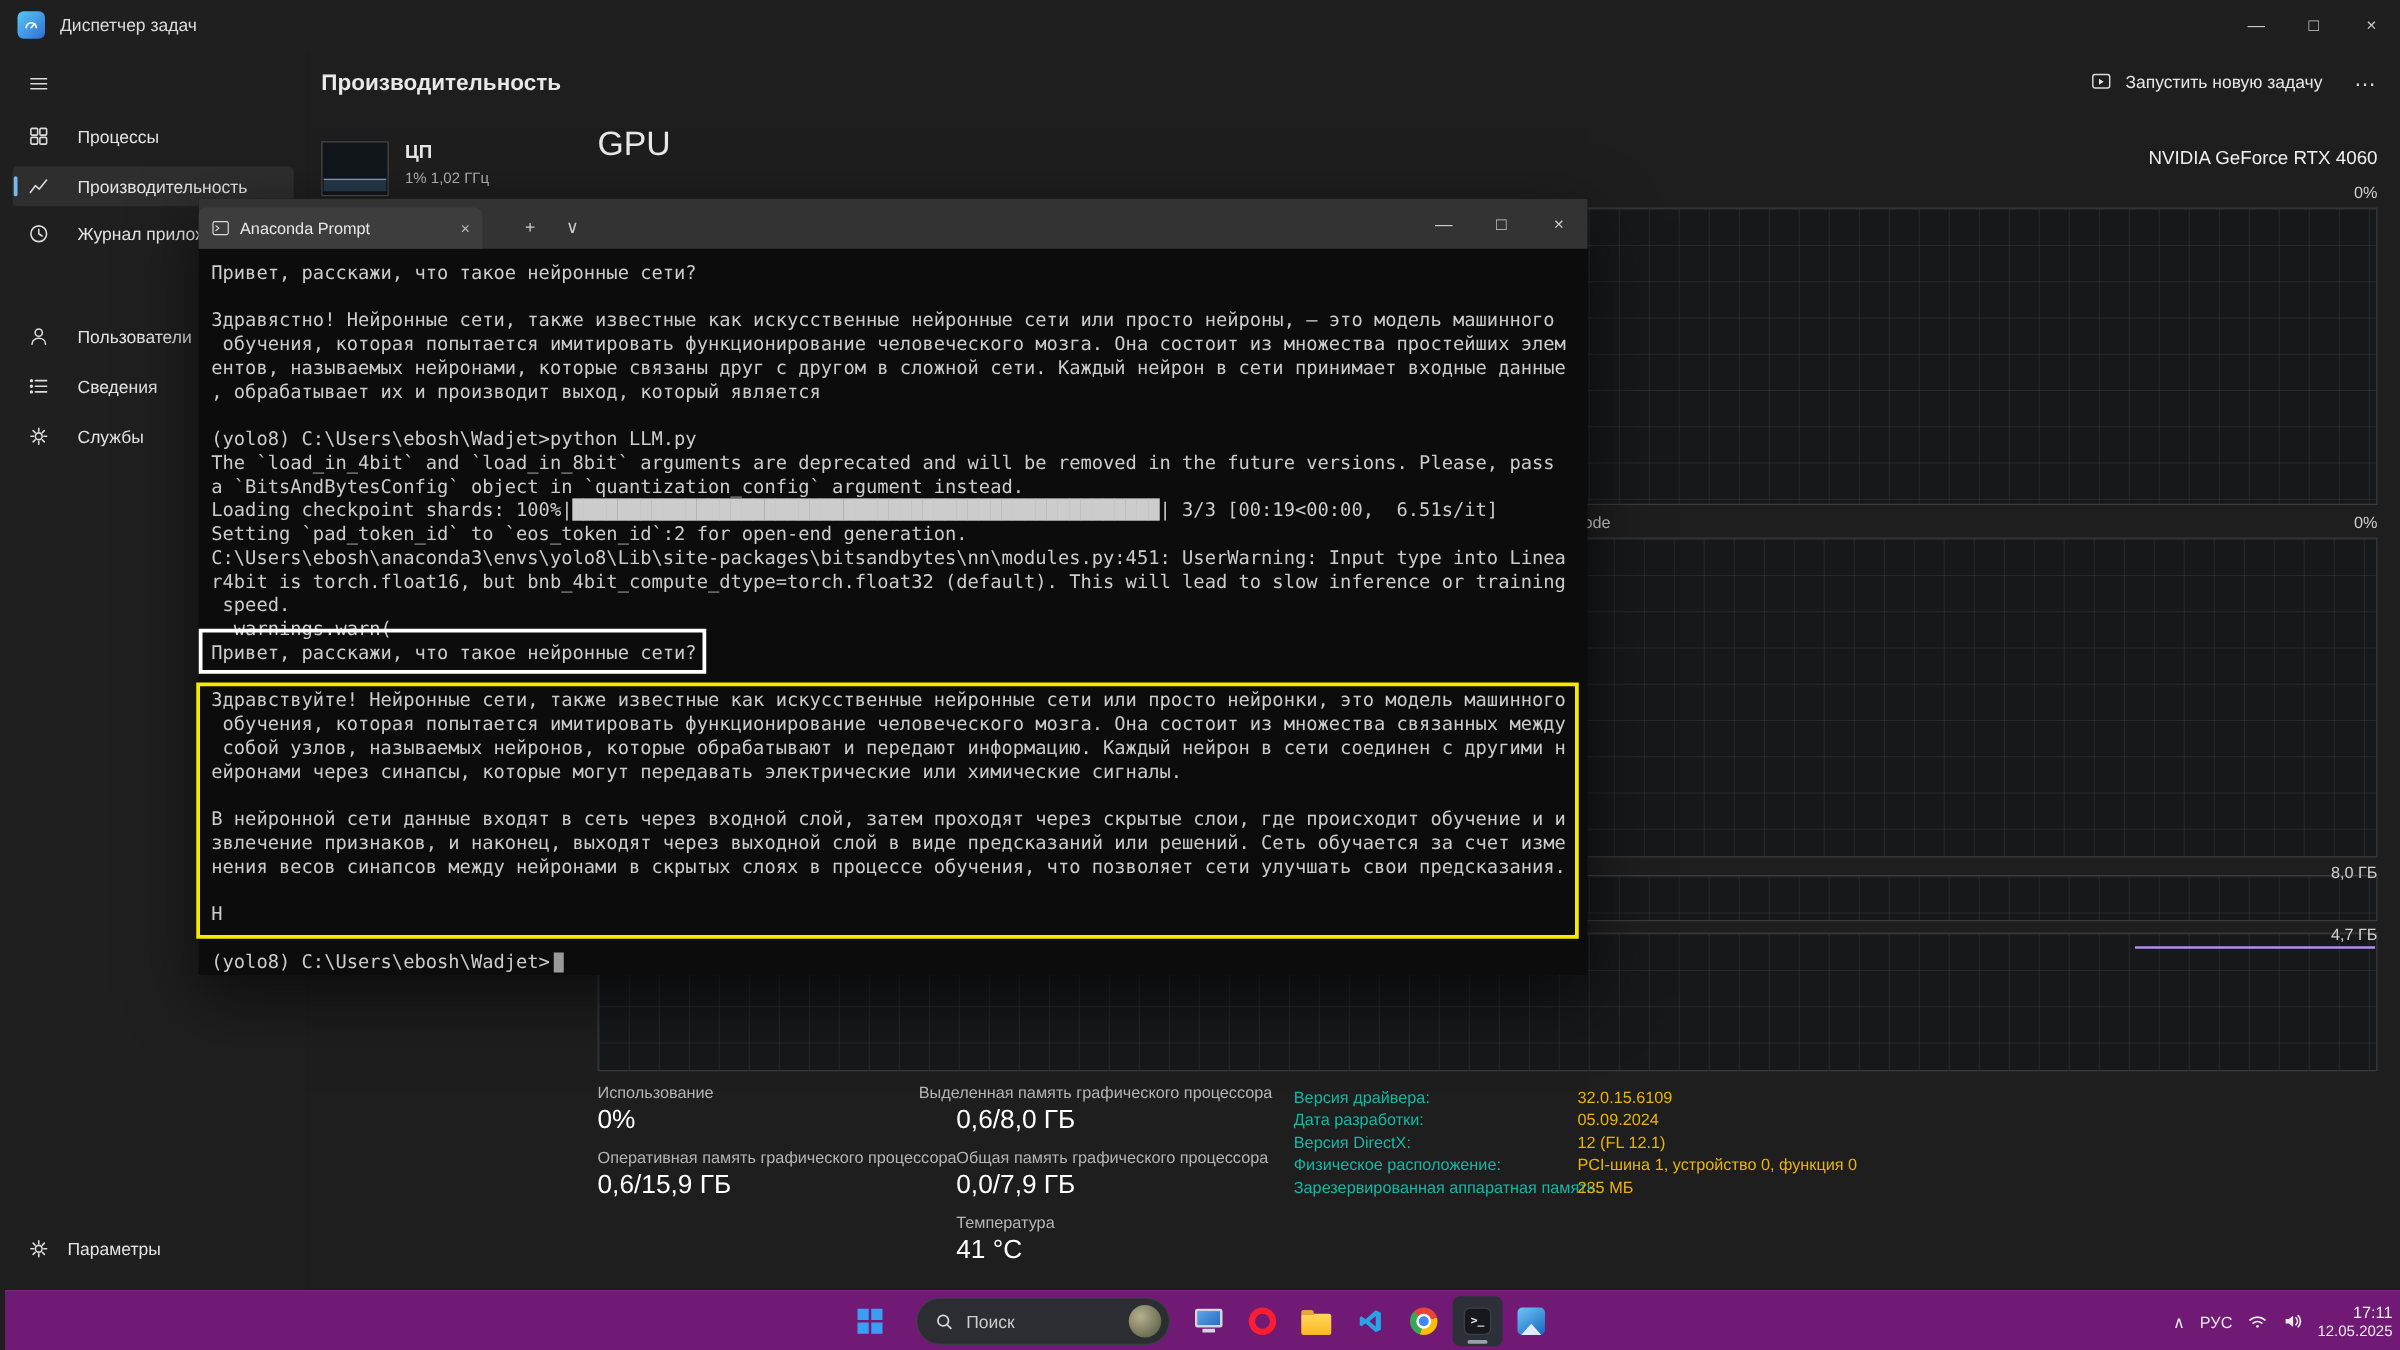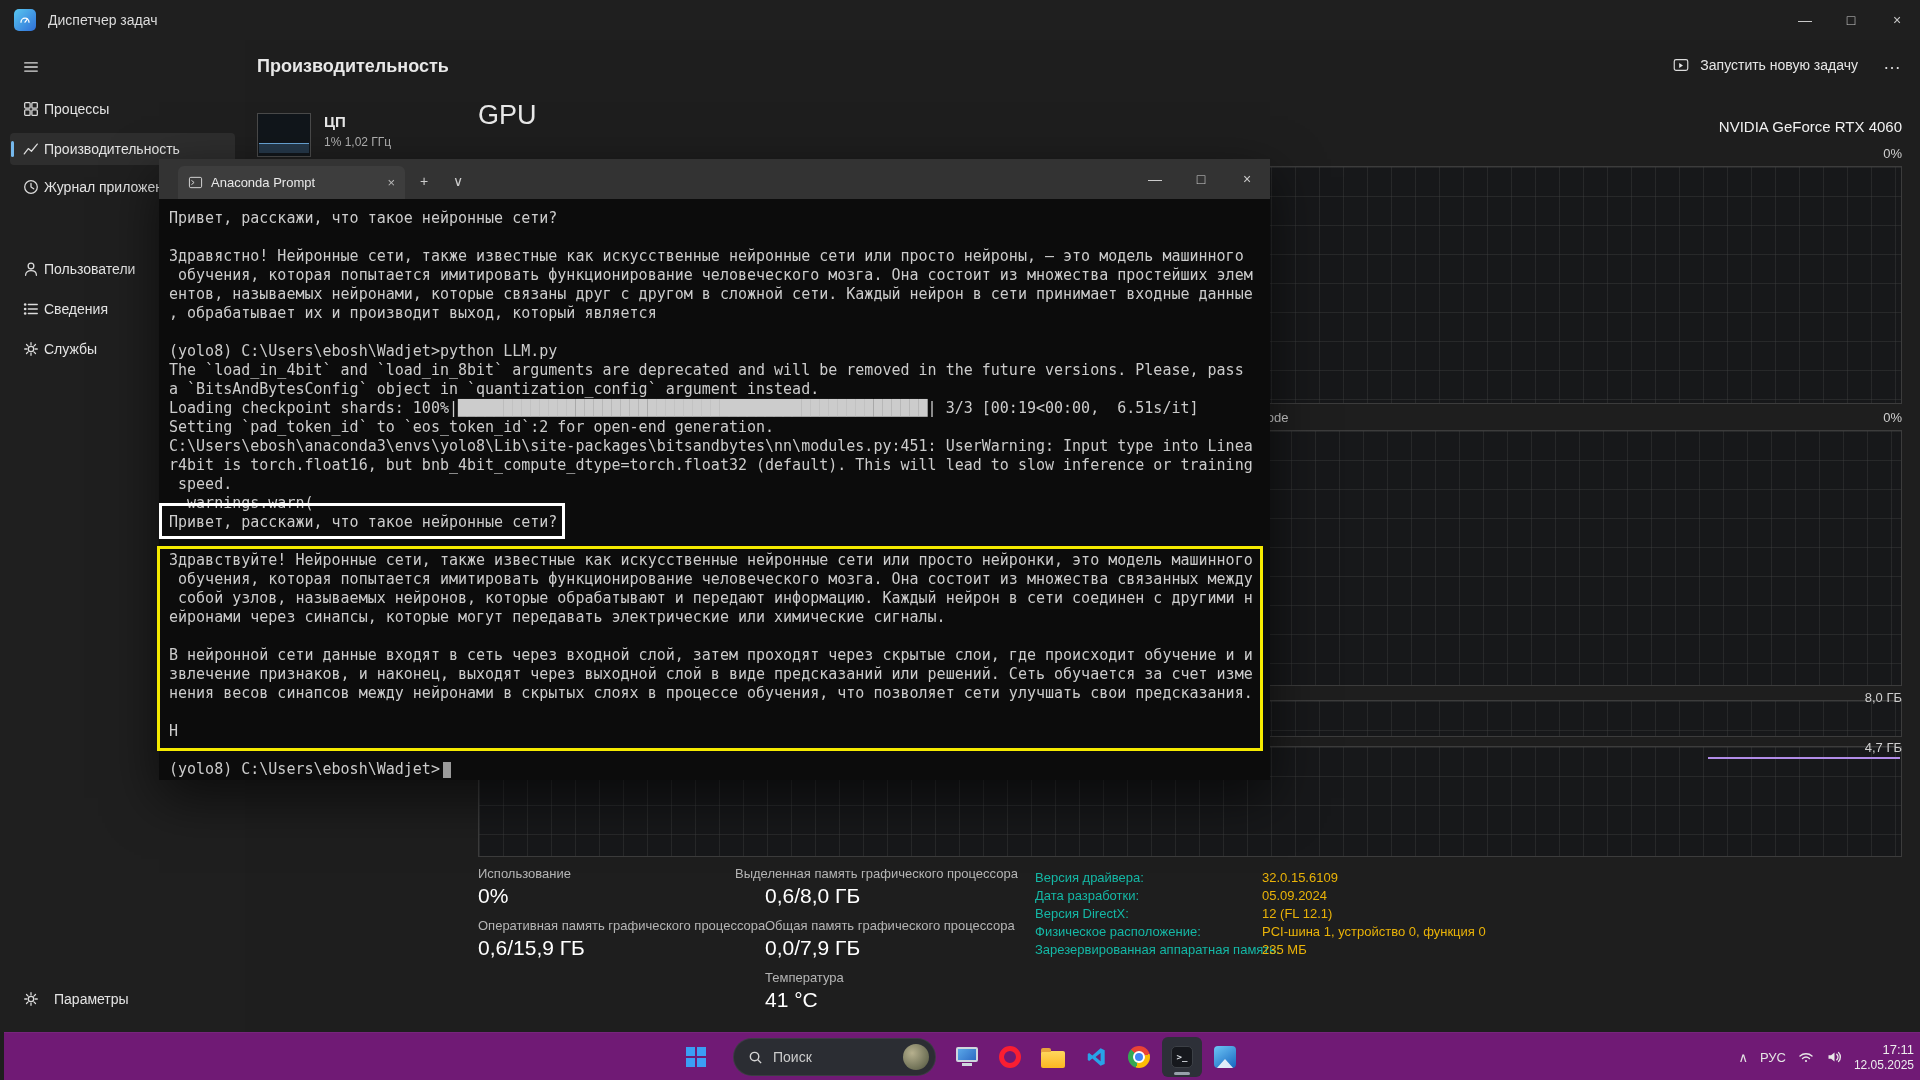--- a/index.html
+++ b/index.html
@@ -10,21 +10,21 @@
 
   
   .tm-titlebar{position:absolute;left:0;top:0;width:1920px;height:40px;background:#1f1f1f;display:flex;align-items:center;}
   .tm-appicon{margin-left:14px;width:22px;height:22px;border-radius:5px;background:linear-gradient(135deg,#58c7f0,#2f6fd8);display:flex;align-items:center;justify-content:center;}
   .tm-appicon svg{width:16px;height:16px;}
   .tm-title{margin-left:12px;font-size:14px;color:#dcdcdc;}
   .caption{position:absolute;top:0;right:0;display:flex;}
   .caption span{width:46px;height:40px;display:flex;align-items:center;justify-content:center;color:#c8c8c8;font-size:14px;cursor:default;}
 
   .tm-sidebar{position:absolute;left:0;top:40px;width:245px;height:992px;background:#1f1f1f;}
-  .ni{position:absolute;left:10px;right:10px;display:flex;align-items:center;gap:4px;padding-left:12px;
+  .ni{position:absolute;left:10px;right:10px;display:flex;align-items:center;gap:22px;padding-left:12px;
       border-radius:4px;font-size:14px;color:#e4e4e4;white-space:nowrap;}
   .ni.selected{background:#2e2e2e;}
   .ni.selected::before{content:"";position:absolute;left:1px;top:50%;margin-top:-8px;width:3px;height:16px;border-radius:2px;background:#76b9ed;}
   .ni.wrap{white-space:normal;line-height:16px;}
   .ni .lbl{overflow:hidden;}
   .nico{width:18px;height:18px;flex:0 0 18px;stroke:#dcdcdc;stroke-width:1.4;fill:none;stroke-linecap:round;stroke-linejoin:round;}
 
   .page-title{position:absolute;left:257px;top:56px;font-size:18px;font-weight:bold;}
   .run-task{position:absolute;top:56px;right:62px;display:flex;align-items:center;gap:10px;font-size:14px;color:#e6e6e6;}
   .run-task svg{width:18px;height:18px;stroke:#dcdcdc;stroke-width:1.3;fill:none;}
@@ -54,21 +54,21 @@
   .stat-label{font-size:13px;color:#b5b5b5;}
   .stat-value{font-size:21px;color:#ffffff;}
   .detail-label{font-size:13px;color:#14b8a6;}
   .detail-value{font-size:13px;color:#eab308;}
 
   .settings-item{position:absolute;left:10px;bottom:18px;right:10px;display:flex;align-items:center;gap:14px;padding-left:12px;font-size:14px;height:30px;color:#e4e4e4;}
 
   
   .terminal{position:absolute;left:159px;top:159px;width:1111px;height:621px;background:#0c0c0c;z-index:20;box-shadow:0 18px 50px rgba(0,0,0,.6);}
   .term-titlebar{position:absolute;left:0;top:0;width:100%;height:40px;background:#333333;}
-  .term-tab{position:absolute;left:19px;top:7px;width:227px;height:33px;background:#3d3d3d;border-radius:6px 6px 0 0;display:flex;align-items:center;padding:0 10px;gap:8px;font-size:13px;color:#e8e8e8;}
+  .term-tab{position:absolute;left:0;top:7px;width:227px;height:33px;background:#3d3d3d;border-radius:6px 6px 0 0;display:flex;align-items:center;padding:0 10px;gap:8px;font-size:13px;color:#e8e8e8;}
   .term-tab svg{width:15px;height:15px;flex:0 0 15px;}
   .term-tab-close{margin-left:auto;color:#b8b8b8;font-size:13px;}
   .term-bar-btn{position:absolute;top:10px;width:26px;height:24px;text-align:center;color:#cccccc;font-size:14px;line-height:24px;}
   .term-caption{position:absolute;top:0;right:0;display:flex;}
   .term-caption span{width:46px;height:40px;display:flex;align-items:center;justify-content:center;color:#cccccc;font-size:14px;}
   .term-pre{position:absolute;left:0;top:40px;padding:10px 8px 0 10px;font:15px/19px "DejaVu Sans Mono",monospace;color:#cccccc;white-space:pre;z-index:1;}
   .term-prompt-line{position:absolute;left:10px;top:601px;font:15px/19px "DejaVu Sans Mono",monospace;color:#cccccc;z-index:1;}
   .cursor{display:inline-block;width:8px;height:16px;background:#9a9a9a;margin-left:3px;vertical-align:text-bottom;}
   .q-box{position:absolute;left:0;top:344px;width:406px;height:36px;border:3px solid #ffffff;z-index:3;}
   .a-box{position:absolute;left:-2px;top:387px;width:1106px;height:205px;border:3px solid #f5ea00;z-index:3;}

